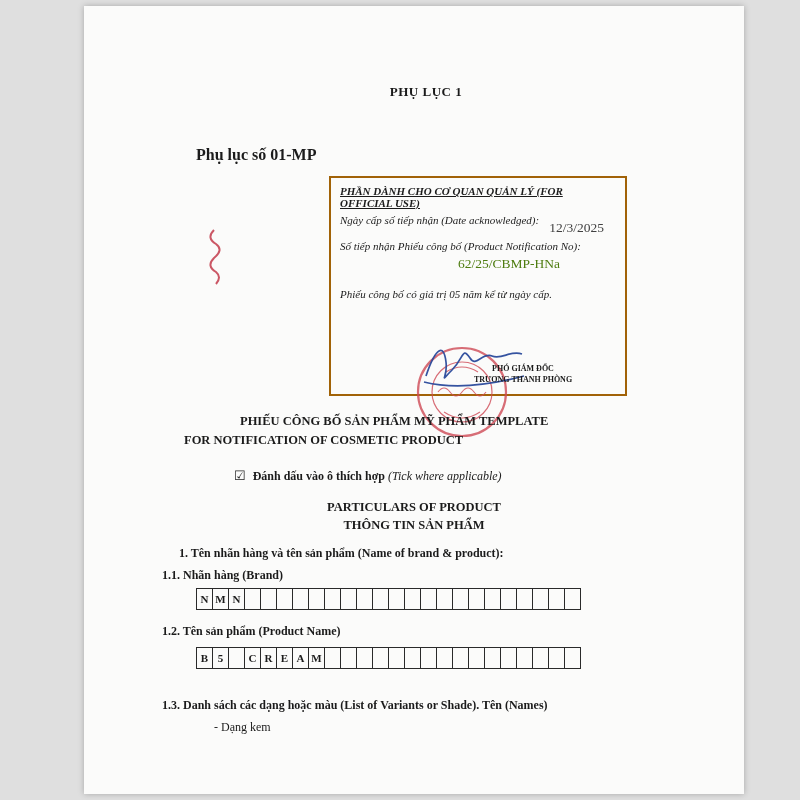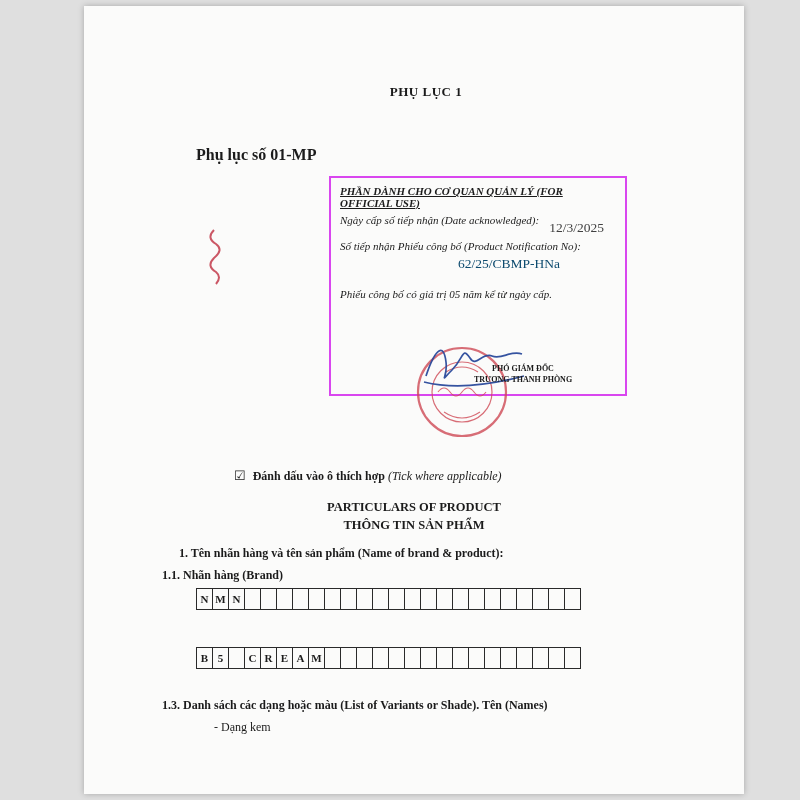--- a/index.html
+++ b/index.html
@@ -21,28 +21,28 @@
   .b{font-weight:bold;}
   .i{font-style:italic;}
   .u{text-decoration:underline;}
 
   .title1{top:78px;font-size:13px;letter-spacing:.5px;margin-left:12px;}
   .title2{top:110px;font-size:13.5px;}
   .form-number{left:112px;top:140px;font-size:16px;}
 
   .official-box{
     left:245px;top:170px;width:276px;height:202px;
-    border:2px solid #d946ef;
+    border:2px solid #a16207;
     padding:7px 9px;
     font-size:11px;
   }
   .ob-header{font-size:11px;margin-bottom:5px;}
   .ob-row{position:relative;margin-top:3px;}
   .ob-value-date{position:absolute;right:12px;top:6px;font-size:13.5px;color:#404040;}
-  .ob-value-no{margin:4px 0 0 118px;font-size:13.5px;color:#0c4a6e;}
+  .ob-value-no{margin:4px 0 0 118px;font-size:13.5px;color:#4d7c0f;}
   .ob-validity{margin-top:16px;}
   .sig-zone{position:relative;height:92px;margin-top:4px;}
   .signer{
     position:absolute;left:118px;top:60px;width:130px;
     text-align:center;font-size:8px;font-weight:bold;line-height:1.35;
   }
 
   .tmpl-heading{left:100px;top:406px;font-size:12.5px;line-height:1.5;}
   .tmpl-line1{margin-left:56px;}
 
@@ -118,20 +118,24 @@
       <svg class="sign-svg" width="120" height="60">
         <path d="M8,44 C18,14 26,12 28,30 C30,46 20,52 34,38 C46,26 44,14 52,26 C58,36 64,20 74,24 C84,28 92,18 104,22 M6,50 q40,10 100,-6" stroke="#2a4a9b" stroke-width="1.7" fill="none" opacity="0.95"></path>
       </svg>
       <div class="signer">
         <div>PHÓ GIÁM ĐỐC</div>
         <div>TRƯƠNG THANH PHÒNG</div>
       </div>
     </div>
   </div>
 
+  <div class="abs b tmpl-heading">
+    <div class="tmpl-line1">PHIẾU CÔNG BỐ SẢN PHẨM MỸ PHẨM TEMPLATE</div>
+    <div>FOR NOTIFICATION OF COSMETIC PRODUCT</div>
+  </div>
 
   <div class="abs tick-line">
     <span class="cb">☑</span>
     <span class="b">Đánh dấu vào ô thích hợp</span>
     <span class="i">(Tick where applicable)</span>
   </div>
 
   <div class="abs center b sec-heading">
     <div>PARTICULARS OF PRODUCT</div>
     <div>THÔNG TIN SẢN PHẨM</div>
@@ -160,20 +164,21 @@
       <div class="cell"></div>
       <div class="cell"></div>
       <div class="cell"></div>
       <div class="cell"></div>
       <div class="cell"></div>
       <div class="cell"></div>
       <div class="cell"></div>
       <div class="cell"></div>
     </div>
 
+  <div class="abs b item item-1-2">1.2. Tên sản phẩm (Product Name)</div>
 
   <div class="abs char-grid grid-2">
       <div class="cell">B</div>
       <div class="cell">5</div>
       <div class="cell"></div>
       <div class="cell">C</div>
       <div class="cell">R</div>
       <div class="cell">E</div>
       <div class="cell">A</div>
       <div class="cell">M</div>

